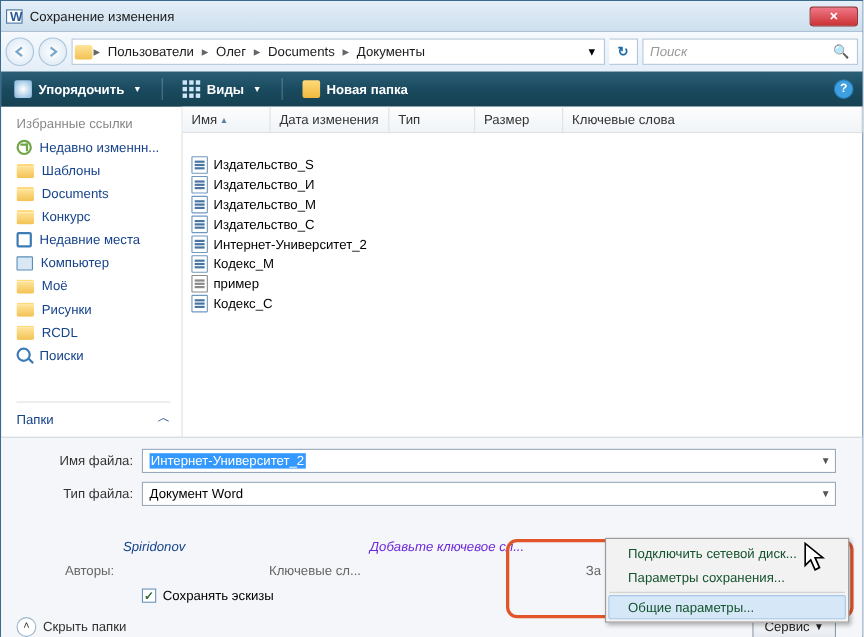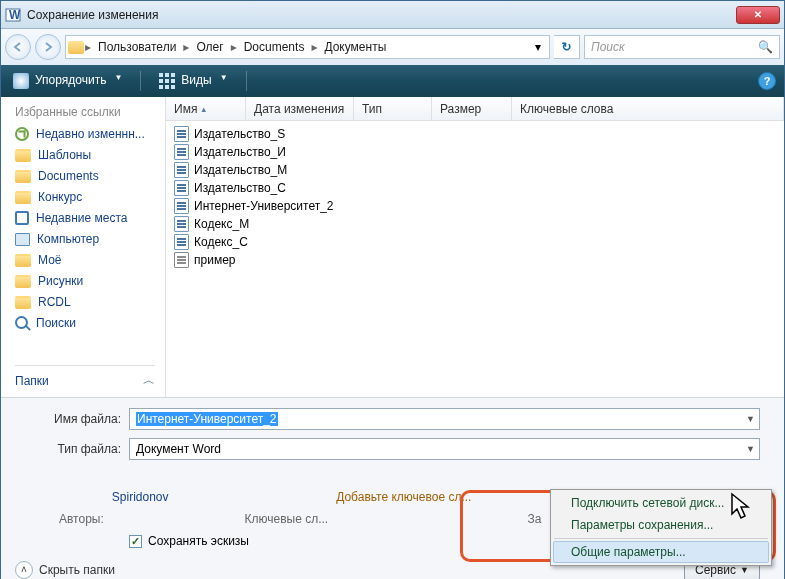--- a/index.html
+++ b/index.html
@@ -14,21 +14,21 @@
 .navbtn { width: 26px; height: 26px; border-radius: 50%; border: 1px solid #a9c3da; background: radial-gradient(#fff, #d8e6f3); display: flex; align-items: center; justify-content: center; }
 .addressbar { flex: 1; height: 24px; border: 1px solid #b3c7d9; background: #fff; display: flex; align-items: center; padding: 0 2px; }
 .addressbar .seg { padding: 0 6px; color: #1a1a1a; position: relative; }
 .addressbar .sep { color: #666; padding: 0 1px; }
 .addr-dropdown { width: 18px; display:flex; align-items:center; justify-content:center; }
 .refresh-btn { width: 26px; height: 24px; border: 1px solid #b3c7d9; border-left: none; background: #fff; display: flex; align-items: center; justify-content: center; color: #1a6aa8; font-weight: bold; }
 .searchbar { width: 196px; height: 24px; border: 1px solid #b3c7d9; background: #fff; display: flex; align-items: center; padding: 0 6px; color: #999; font-style: italic; }
 .searchbar-icon { margin-left: auto; color: #3b7db5; font-style: normal; }
 
 .toolbar { height: 32px; background: linear-gradient(#2b5f77, #1a4a5f 50%, #164152); display: flex; align-items: center; padding: 0 8px; color: #fff; gap: 14px; }
-.toolbar-btn { display: flex; align-items: flex-start; gap: 6px; padding: 2px 4px; }
+.toolbar-btn { display: flex; align-items: center; gap: 6px; padding: 2px 4px; font-weight: bold; }
 .toolbar-btn .drop { font-size: 8px; margin-left: 2px; }
 .toolbar-sep { width: 1px; height: 20px; background: rgba(255,255,255,0.25); }
 .help-btn { margin-left: auto; width: 18px; height: 18px; border-radius: 50%; background: #3ea0e0; border: 1px solid #2478b0; display: flex; align-items: center; justify-content: center; color: #fff; font-weight: bold; font-size: 11px; }
 
 .tb-icon { width: 16px; height: 16px; display: inline-block; }
 .organize-ico { background: radial-gradient(#fff, #7eb3dc); border-radius: 2px; }
 .views-ico { display: grid; grid-template-columns: 4px 4px 4px; grid-template-rows: 4px 4px 4px; gap: 2px; }
 .views-ico span { background: #cfe6f7; }
 .newfolder-ico { background: linear-gradient(#ffd97a, #f0b93e); border-radius: 2px; }
 
@@ -50,36 +50,36 @@
 
 .main { flex: 1; display: flex; flex-direction: column; }
 .cols { height: 24px; border-bottom: 1px solid #e0e0e0; display: flex; align-items: center; background: linear-gradient(#fdfdfd, #f0f4f8); }
 .col { padding: 0 8px; border-right: 1px solid #e0e0e0; height: 100%; display: flex; align-items: center; color: #333; white-space: nowrap; }
 .col-name { width: 80px; }
 .col-date { width: 108px; }
 .col-type { width: 78px; }
 .col-size { width: 80px; }
 .col-keywords { flex: 1; }
 .sort-arrow { font-size: 9px; margin-left: 4px; color: #5a7fa5; }
-.filelist { padding: 4px 0; }
+.filelist { padding: 20px 0; }
 .file-row { display: flex; align-items: center; gap: 5px; padding: 1px 8px; }
 .doc-ico { width: 15px; height: 16px; background: #fff; border: 1px solid #6f98c0; position: relative; display: inline-block; border-radius: 1px; }
 .doc-ico::before { content:""; position:absolute; top:3px; left:2px; right:2px; height:2px; background:#4a75a3; box-shadow: 0 3px #4a75a3, 0 6px #4a75a3; }
 .doc-ico2 { border-color:#8a8a8a; }
 .doc-ico2::before { background:#8a8a8a; box-shadow: 0 3px #8a8a8a, 0 6px #8a8a8a; }
 
 .bottom { border-top: 1px solid #d0d7de; padding: 10px 24px 6px 24px; background: #f4f6f9; display: flex; flex-direction: column; gap: 8px; position: relative; }
 .form-row { display: flex; align-items: center; gap: 8px; }
 .form-label { width: 96px; text-align: right; color: #333; }
 .form-input { flex: 1; height: 22px; border: 1px solid #98a9bb; background: #fff; padding: 0 6px; display: flex; align-items: center; position: relative; }
 .form-input .drop { position: absolute; right: 4px; font-size: 9px; color: #555; }
 .selected-text { background: #3399ff; color: #fff; padding: 0 1px; }
 .meta-row { display: flex; align-items: center; gap: 8px; padding-left: 34px; }
 .meta-label { color: #666; margin-top: 44px; }
-.meta-value { color: #15428b; }
+.meta-value { color: #15428b; font-style: italic; }
 .meta-ghost { color: #888; }
 .checkbox-row { padding-left: 104px; display: flex; align-items: center; gap: 6px; }
 .checkbox { width: 13px; height: 13px; border: 1px solid #6a93b8; background: #fff; display: flex; align-items: center; justify-content: center; color: #2a6a2a; font-size: 11px; font-weight: bold; }
 
 .footer { display: flex; align-items: center; padding: 4px 24px 10px 14px; background: #f4f6f9; }
 .hide-folders { display: flex; align-items: center; gap: 6px; color: #333; }
 .circle-up { width: 18px; height: 18px; border: 1px solid #9db5cc; border-radius: 50%; display: flex; align-items: center; justify-content: center; background: #fff; font-size: 10px; }
 
 .footer-right { margin-left: auto; display: flex; gap: 8px; }
 .btn { height: 23px; border: 1px solid #8c9bab; background: linear-gradient(#fdfdfd, #e6eaef); border-radius: 3px; padding: 0 10px; display: flex; align-items: center; gap: 4px; color: #222; }
@@ -156,20 +156,24 @@
           <span></span>
           <span></span>
           <span></span>
           <span></span>
           <span></span>
         </span>
       <span>Виды</span>
       <span class="drop">▼</span>
     </div>
     <div class="toolbar-sep"></div>
+    <div class="toolbar-btn">
+      <span class="tb-icon newfolder-ico"></span>
+      <span>Новая папка</span>
+    </div>
     <div class="help-btn">?</div>
   </div>
 
   <div class="body">
     <div class="sidebar">
       <div class="sidebar-header">Избранные ссылки</div>
       <div class="fav-list" id="favlist">
           <div class="fav-item">
             <span class="recent-ico"></span>
             <span>Недавно изменнн...</span>
@@ -246,26 +250,26 @@
           </div>
           <div class="file-row">
             <span class="doc-ico"></span>
             <span>Интернет-Университет_2</span>
           </div>
           <div class="file-row">
             <span class="doc-ico"></span>
             <span>Кодекс_М</span>
           </div>
           <div class="file-row">
-            <span class="doc-ico"></span>
-            <span>Кодекс_С</span>
-          </div>
-          <div class="file-row">
             <span class="doc-ico doc-ico2"></span>
             <span>пример</span>
+          </div>
+          <div class="file-row">
+            <span class="doc-ico"></span>
+            <span>Кодекс_С</span>
           </div>
         </div>
     </div>
   </div>
 
   <div class="bottom">
     <div class="form-row">
       <div class="form-label">Имя файла:</div>
       <div class="form-input">
         <span class="selected-text">Интернет-Университет_2</span>
@@ -277,21 +281,21 @@
       <div class="form-input">
         <span>Документ Word</span>
         <span class="drop">▼</span>
       </div>
     </div>
     <div class="meta-row">
       <span class="meta-label">Авторы:</span>
       <span class="meta-value">Spiridonov</span>
       <span style="width:60px"></span>
       <span class="meta-label">Ключевые сл...</span>
-      <span class="meta-value meta-ghost" style="color:#a16207">Добавьте ключевое сл...</span>
+      <span class="meta-value meta-ghost" style="color:#6d28d9">Добавьте ключевое сл...</span>
       <span style="width:40px"></span>
       <span class="meta-label">За</span>
     </div>
     <div class="checkbox-row">
       <div class="checkbox">✓</div>
       <span>Сохранять эскизы</span>
     </div>
   </div>
 
   <div class="footer">

